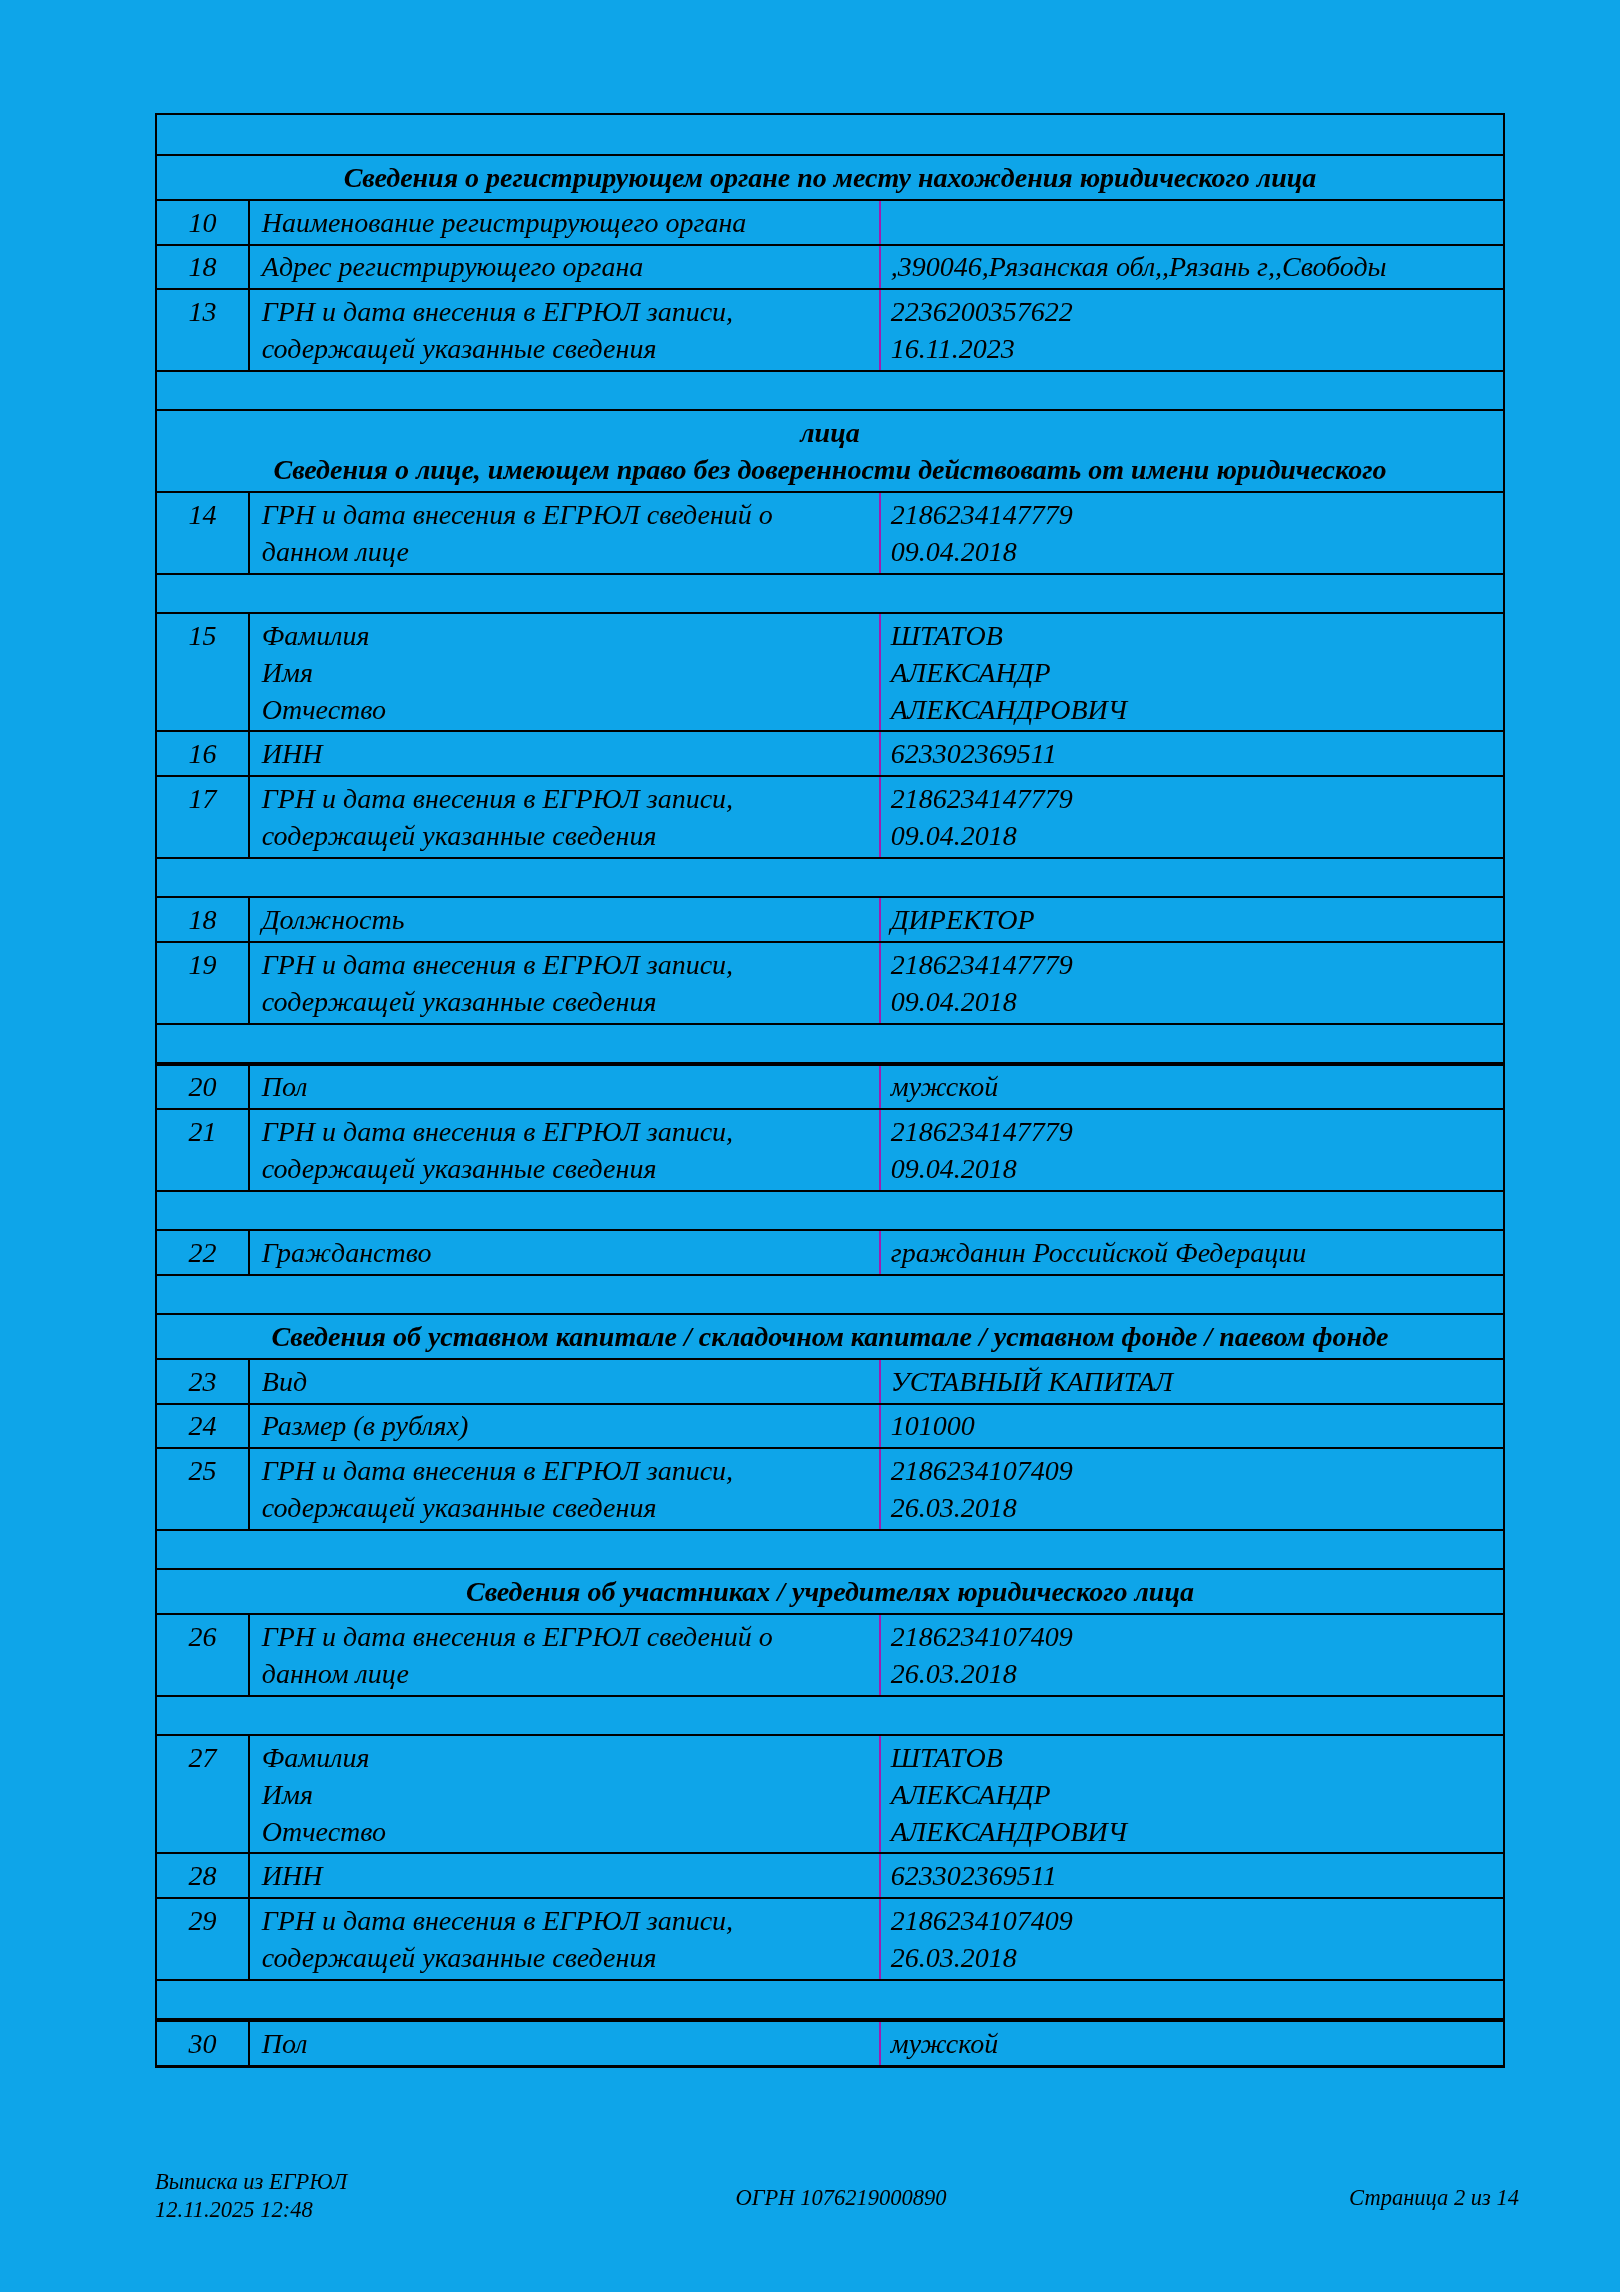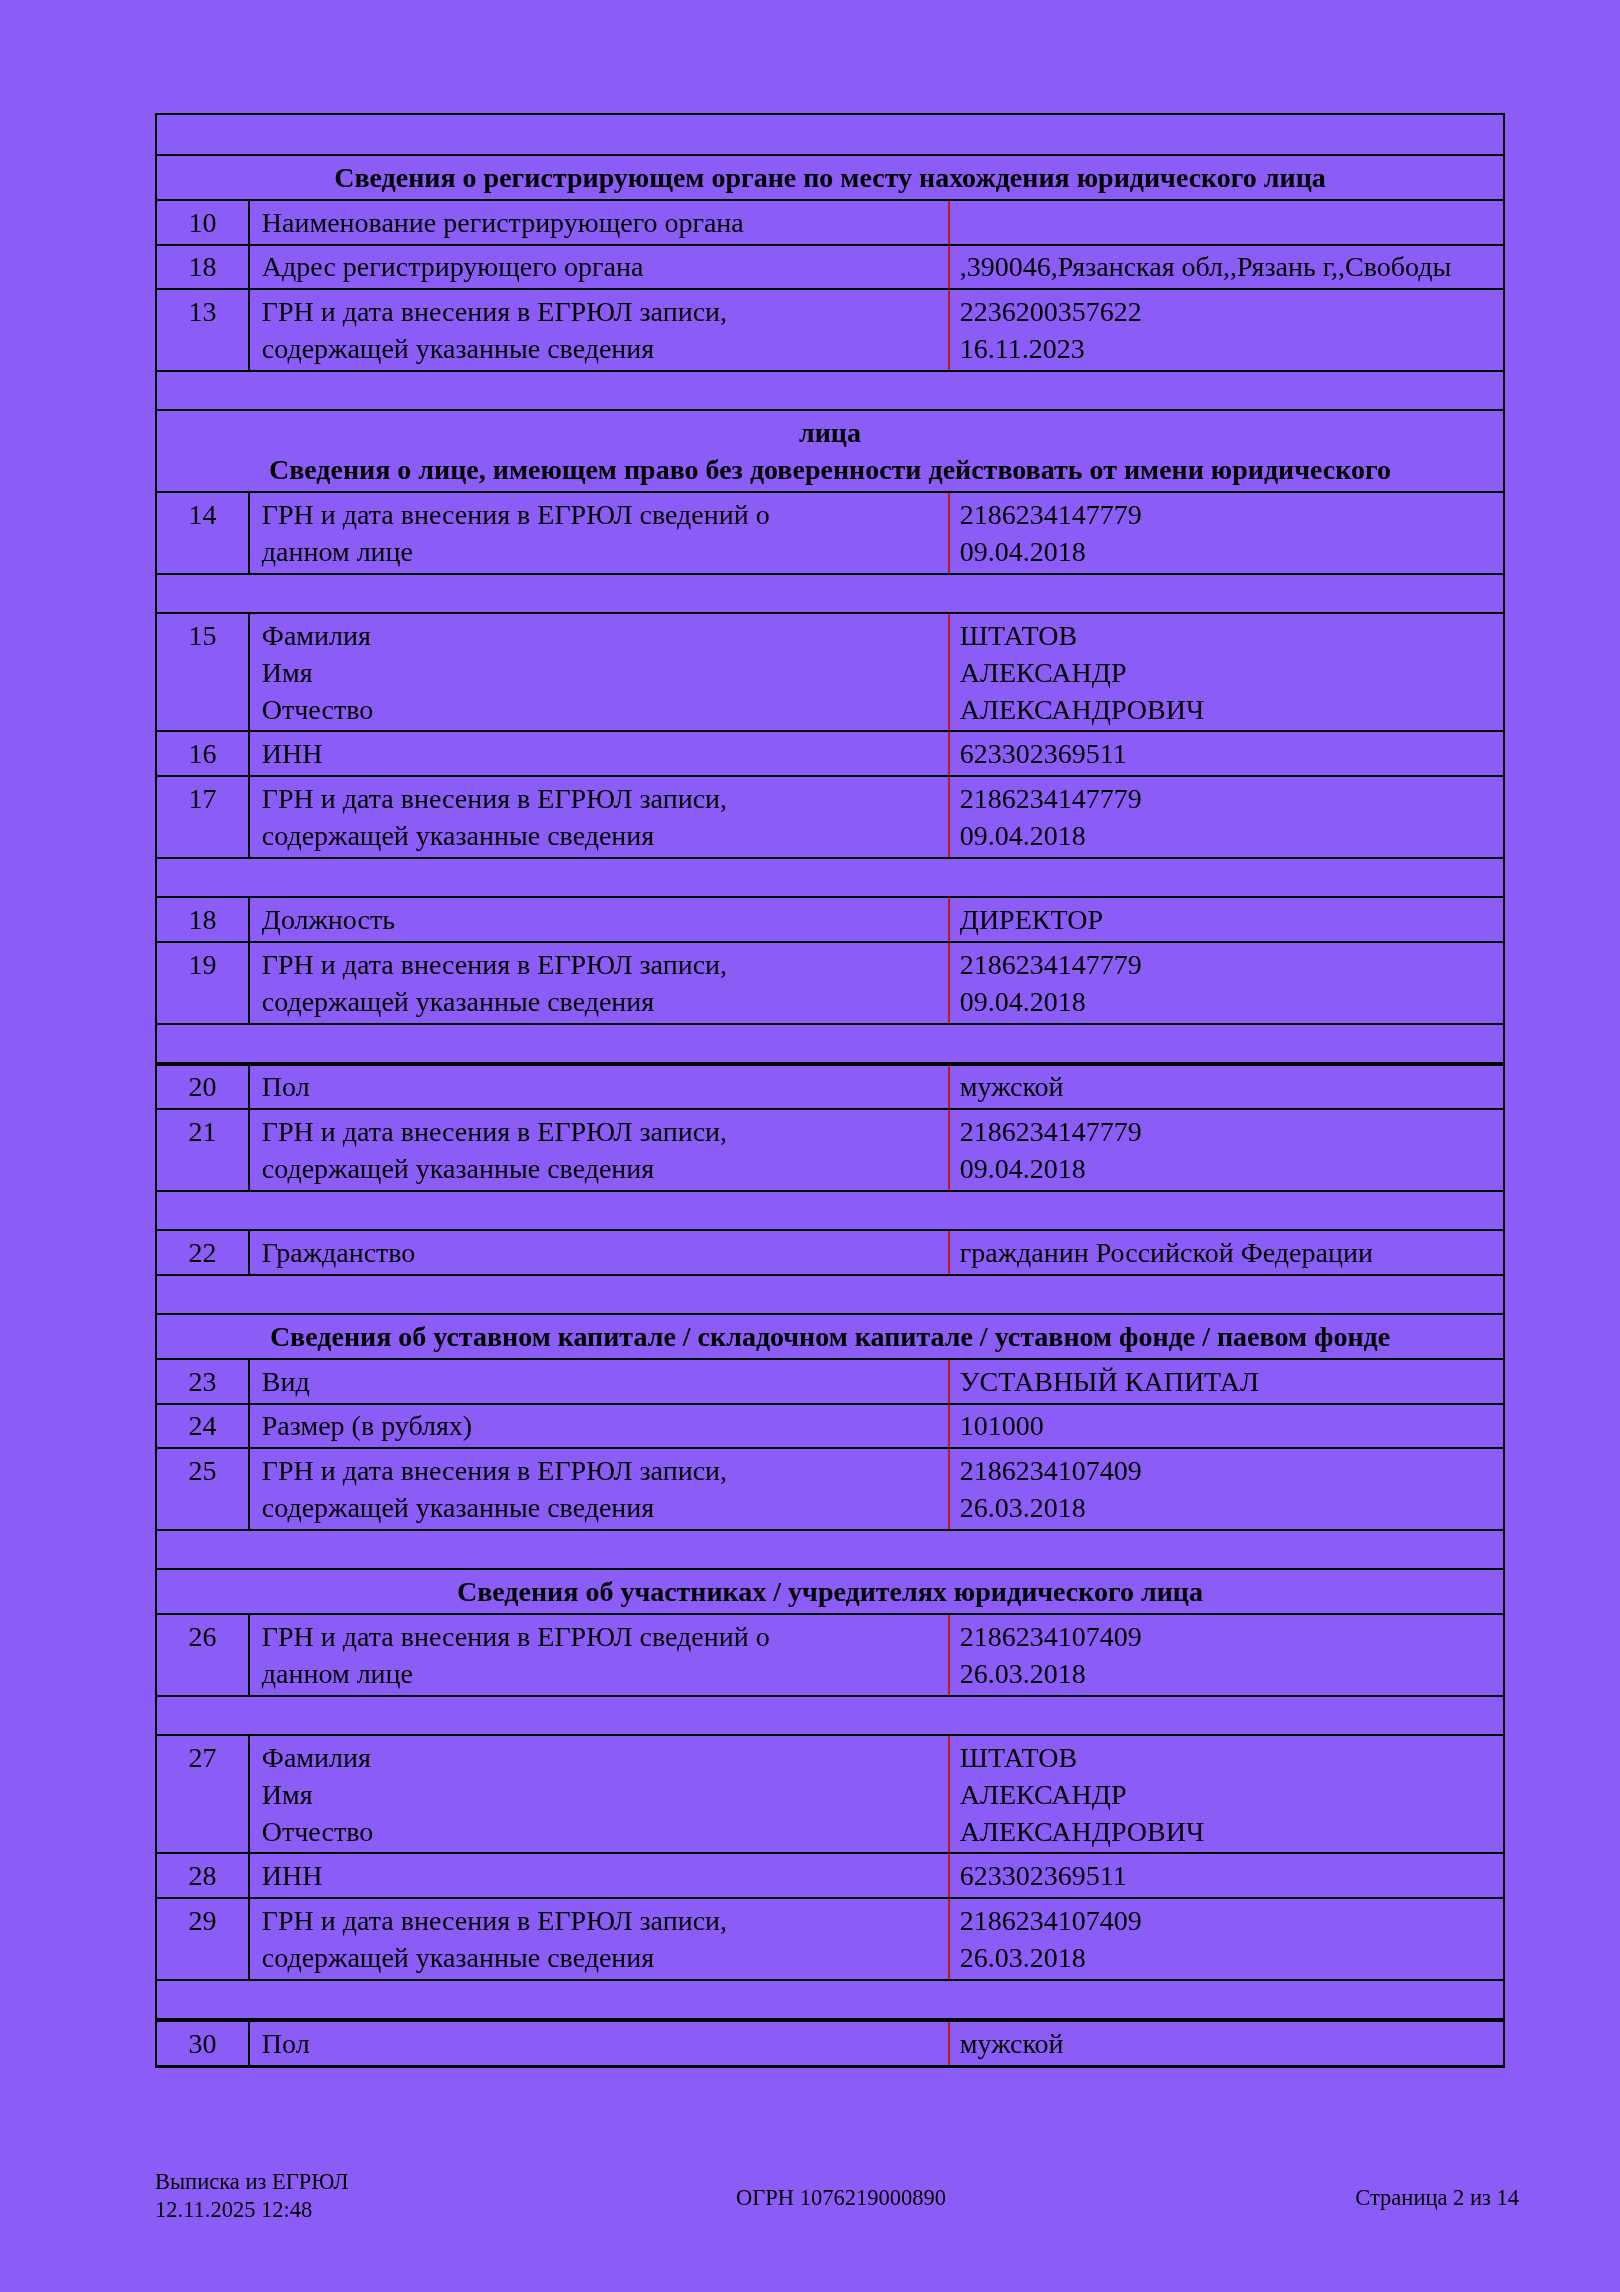--- a/index.html
+++ b/index.html
@@ -1,22 +1,23 @@
 <!DOCTYPE html>
 <html><head>
 <meta charset="utf-8">
 <style>
   html,body{margin:0;padding:0;background:#fff;}
   .page{
     position:relative;
     width:1620px;
     height:2293px;
-    background:#8b5cf6;
+    background:#0ea5e9;
     font-family:"Liberation Serif","DejaVu Serif",serif;
     color:#000;
+    font-style:italic;
   }
   .doc-table{
     position:absolute;
     left:155px;
     top:113px;
     width:1350px;
     box-sizing:border-box;
     border:2.9px solid #000;
     border-bottom-width:3.9px;
   }
@@ -39,23 +40,23 @@
   .cell-num{
     width:93px;
     box-sizing:border-box;
     border-right:2px solid #000;
     text-align:center;
     padding-top:2.9px;
     padding-bottom:2.9px;
     flex:0 0 auto;
   }
   .cell-label{
-    width:700px;
-    box-sizing:border-box;
-    border-right:2px solid #b91c1c;
+    width:631px;
+    box-sizing:border-box;
+    border-right:2px solid #a21caf;
     padding:2.9px 7.8px 2.9px 11.8px;
     flex:0 0 auto;
   }
   .cell-value{
     flex:1 1 auto;
     box-sizing:border-box;
     padding:2.9px 7.8px 2.9px 9.8px;
   }
   .footer{
     position:absolute;

